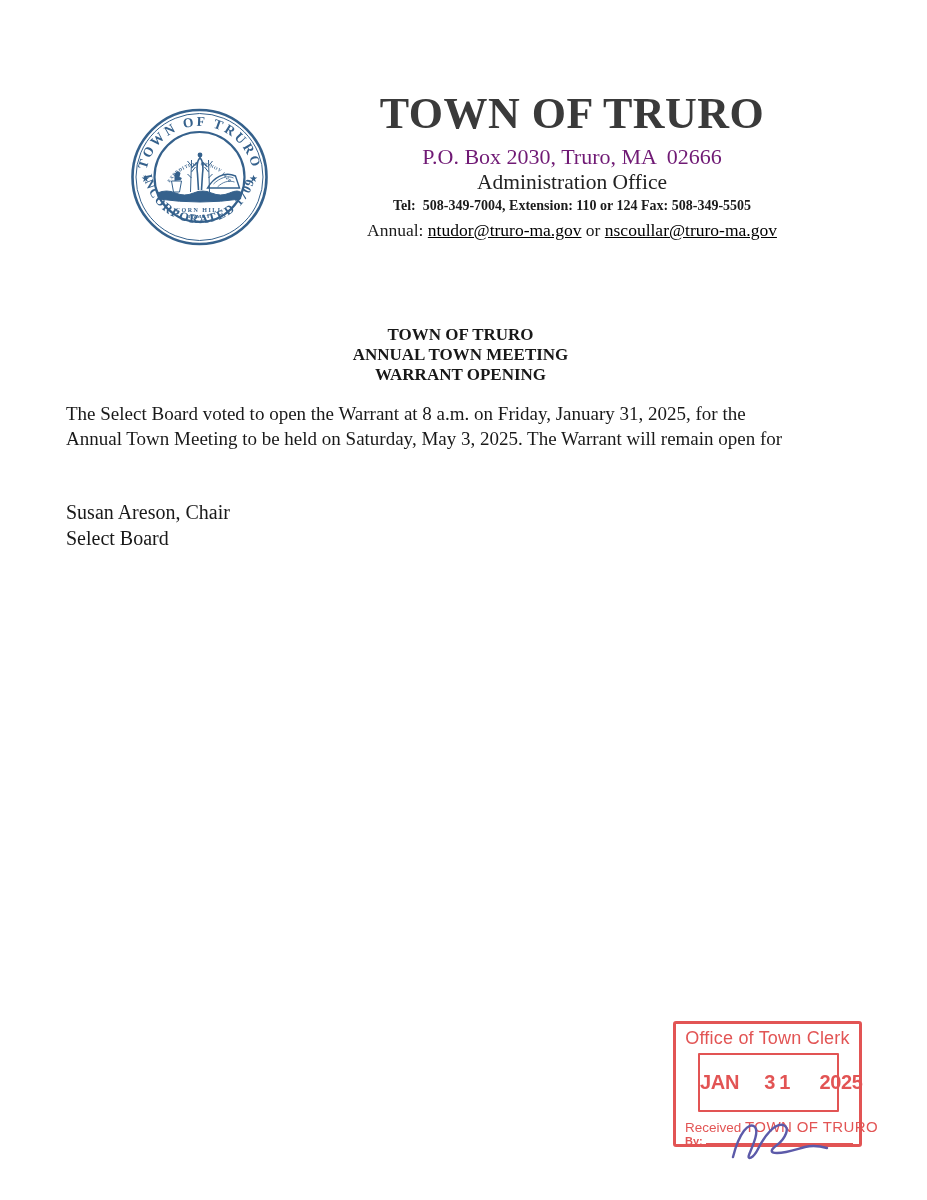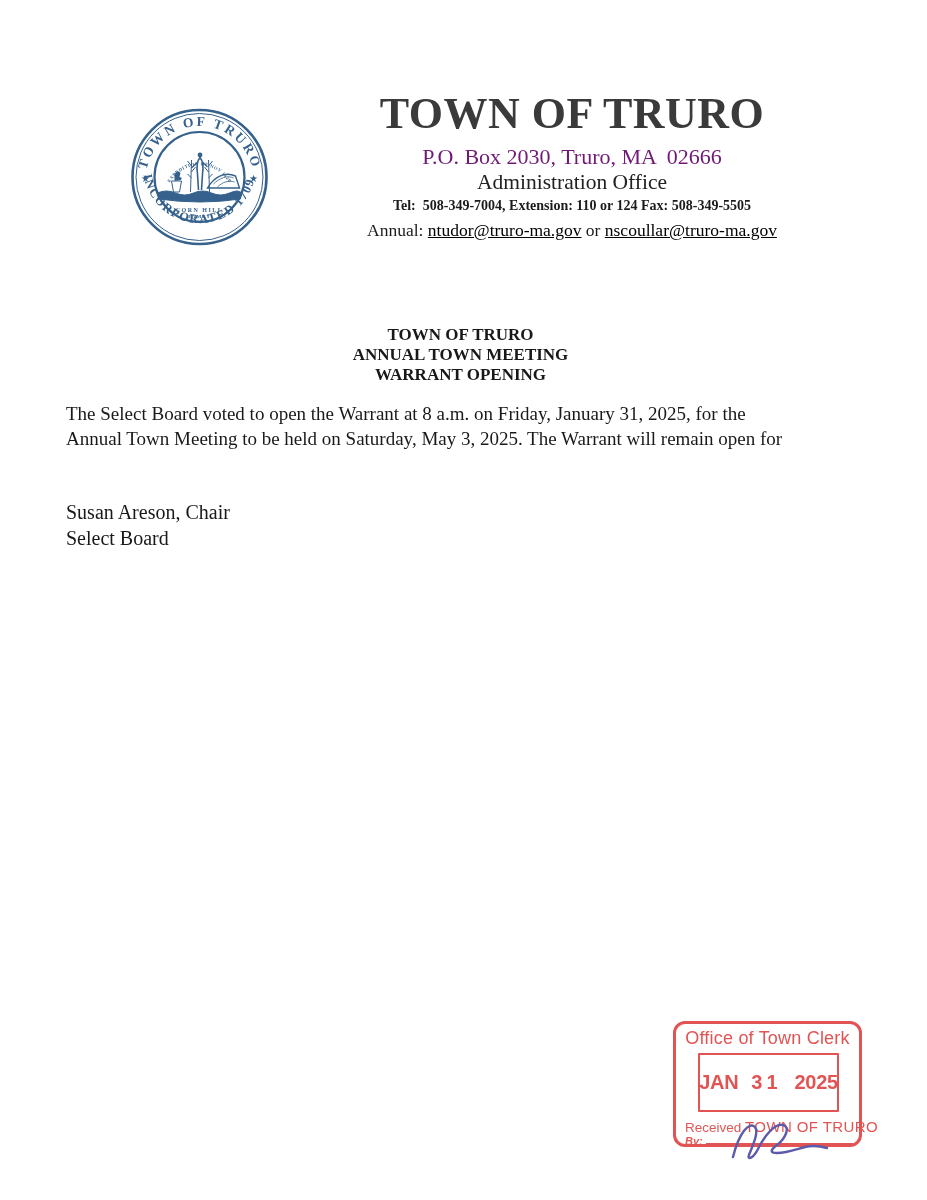--- a/index.html
+++ b/index.html
@@ -24,34 +24,34 @@
   .lh-email a{color:#000000;text-decoration:underline;}
   
   .mh{left:0;width:921px;text-align:center;font-size:17px;font-weight:bold;line-height:20px;color:#181818;}
   .mh1{top:325px;} .mh2{top:345px;} .mh3{top:365px;}
   
   .para{left:66px;top:402px;width:810px;font-size:19px;line-height:24.7px;color:#191919;}
   .signoff{left:66px;top:500px;font-size:20px;line-height:25.5px;color:#191919;}
   
   .stamp{
     left:673px;top:1021px;width:189px;height:126px;
-    border:3px solid #e14e4e;border-radius:12px;box-sizing:border-box;
+    border:3px solid #e14e4e;border-radius:3px;box-sizing:border-box;
     font-family:"Liberation Sans",sans-serif;color:#e14e4e;opacity:.96;
   }
   .stamp .office{position:absolute;top:4px;left:0;right:0;text-align:center;font-size:18px;letter-spacing:.2px;}
   .stamp .datebox{
     position:absolute;left:22px;top:29px;width:141px;height:59px;
     border:2.5px solid #e14e4e;box-sizing:border-box;border-radius:1px;
-    display:flex;align-items:center;justify-content:center;gap:13px;
+    display:flex;align-items:center;justify-content:space-between;gap:25px;
     font-size:20px;font-weight:bold;letter-spacing:-.3px;
   }
   .stamp .dd{letter-spacing:4px;font-weight:600;}
   .stamp .received{position:absolute;left:9px;top:94px;width:172px;white-space:nowrap;font-size:13.5px;}
   .stamp .org{font-size:15px;letter-spacing:.4px;}
-  .stamp .by{position:absolute;left:9px;top:111px;font-size:11px;font-weight:bold;font-style:italic;}
+  .stamp .by{position:absolute;left:9px;top:111px;font-size:11px;font-weight:bold;}
   .stamp .byline{position:absolute;left:30px;top:119px;width:147px;border-top:2px solid #e14e4e;}
   .sig{left:725px;top:1113px;width:110px;height:56px;overflow:visible;}
 </style>
 </head>
 <body>
 
 <div class="page">
 
   <svg class="abs seal" viewBox="0 0 140 140">
     <g fill="none" stroke="#35618c">

